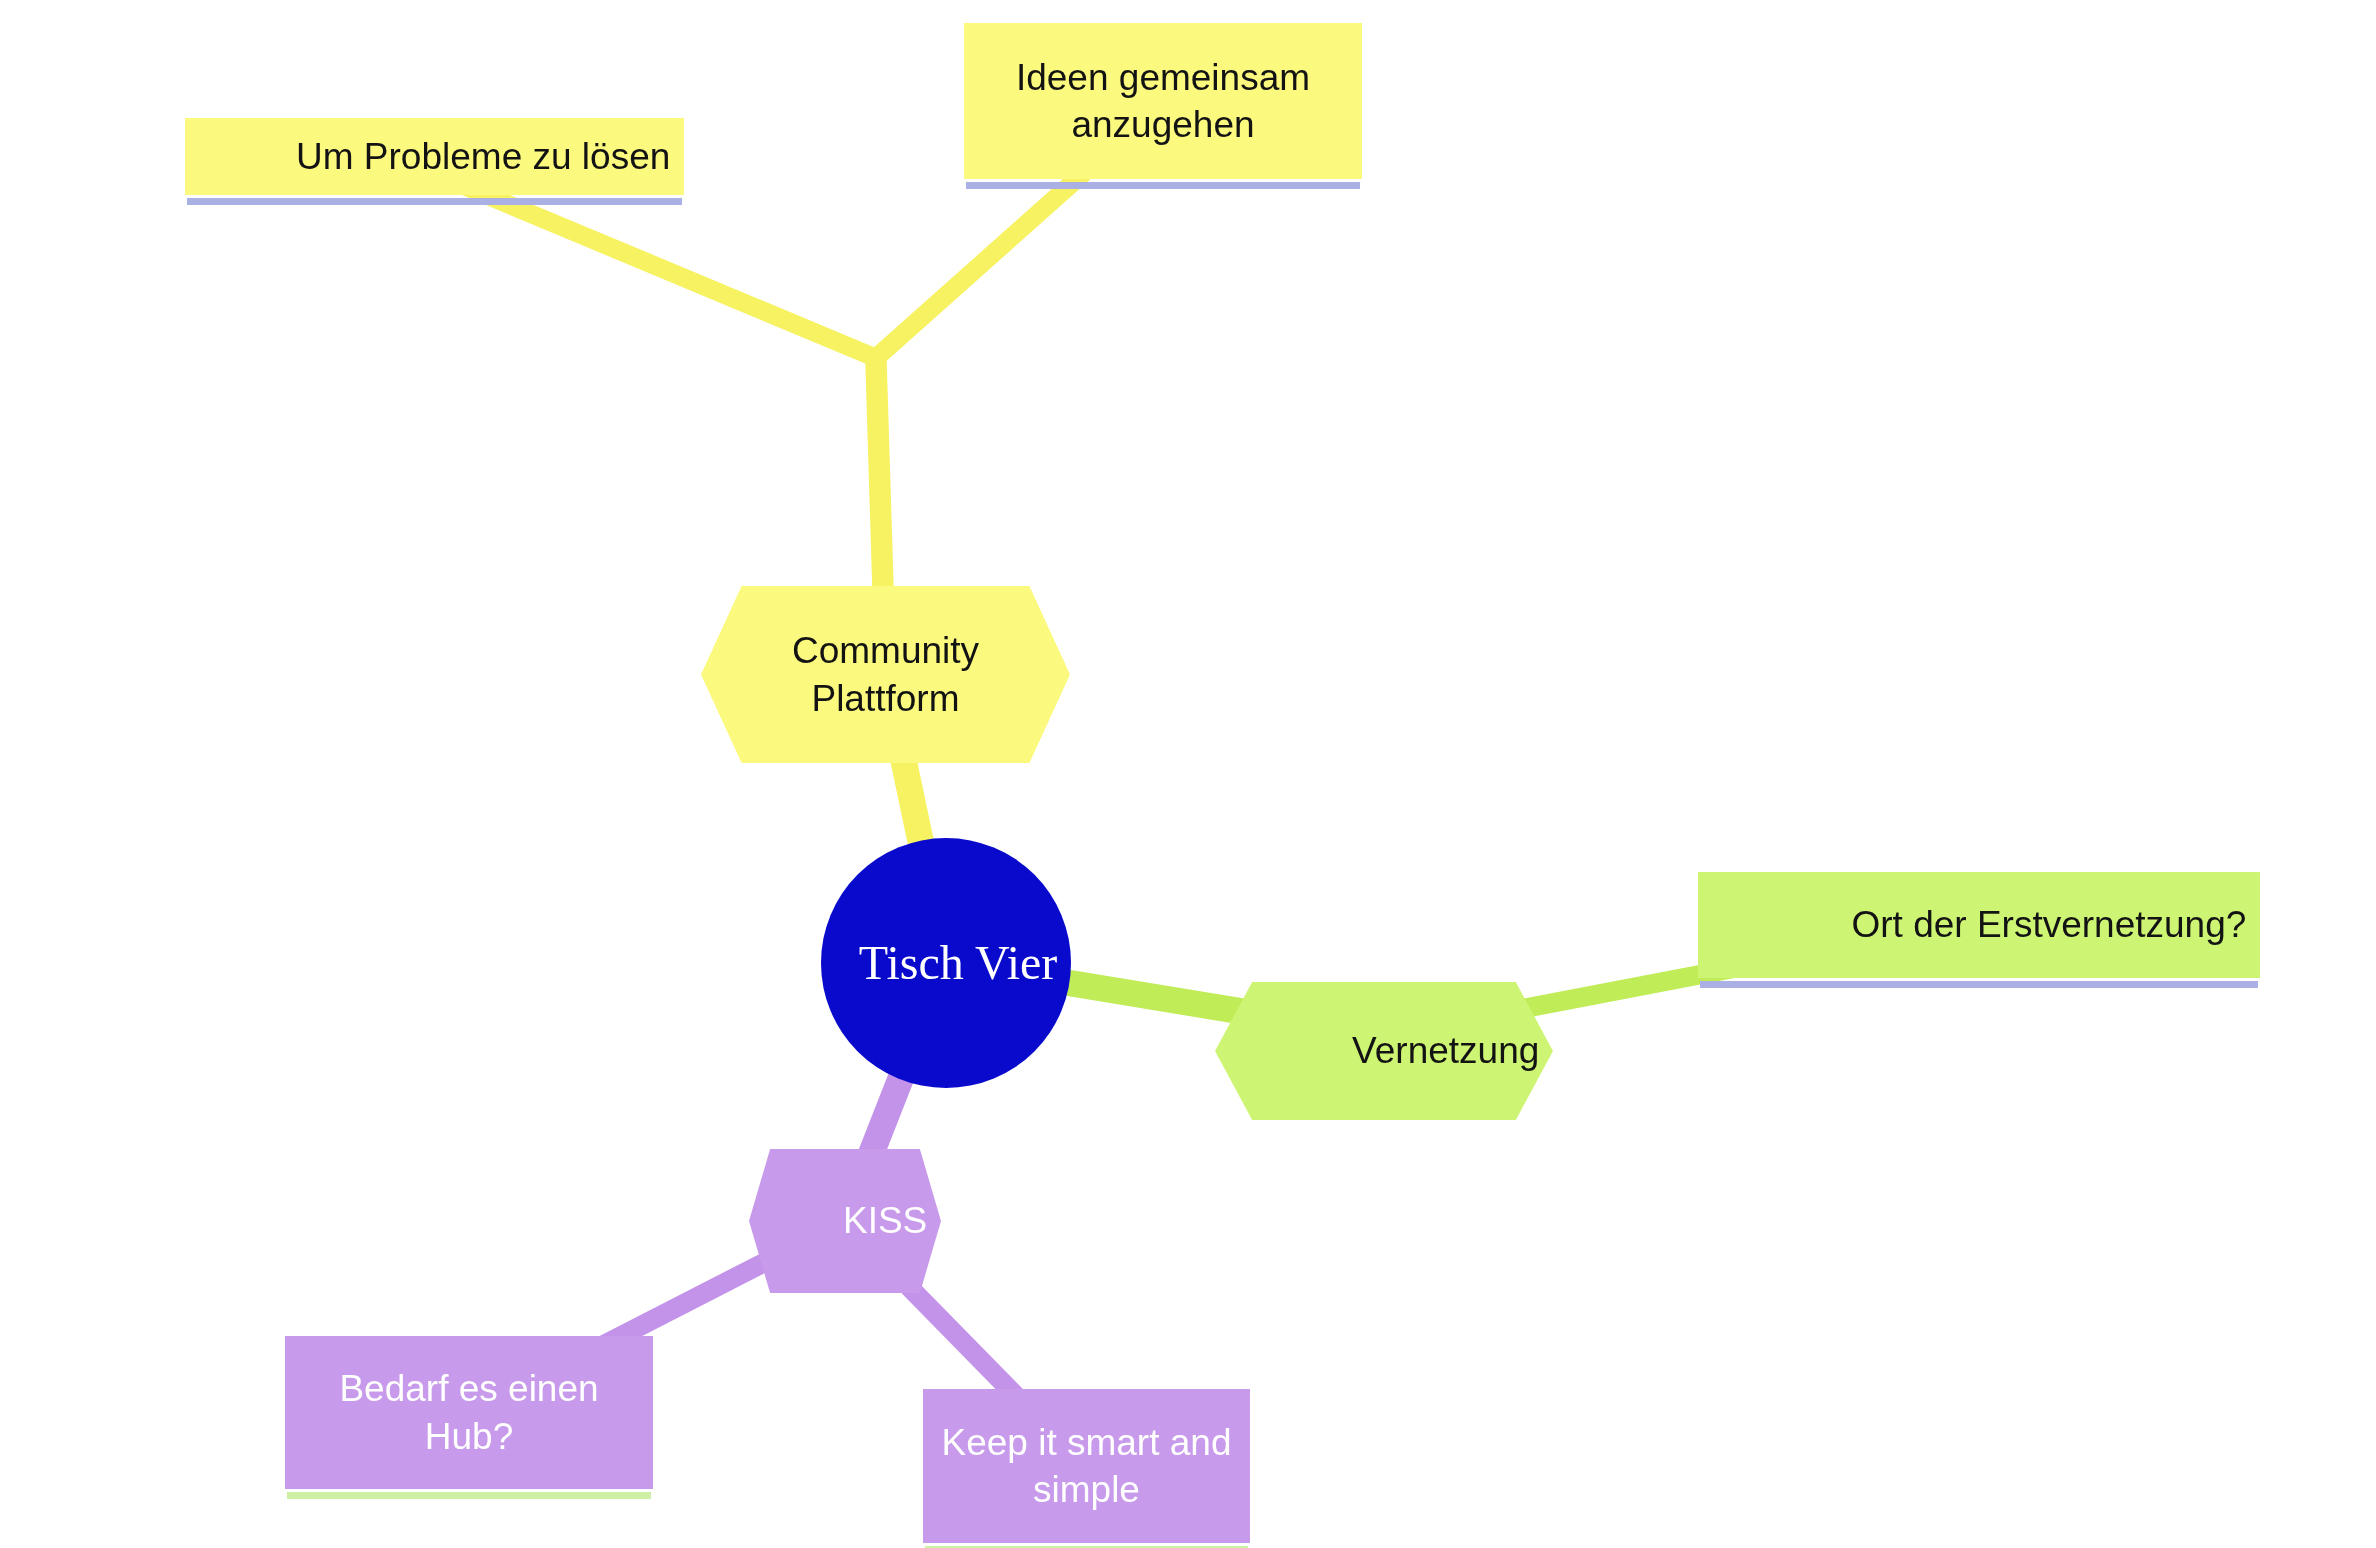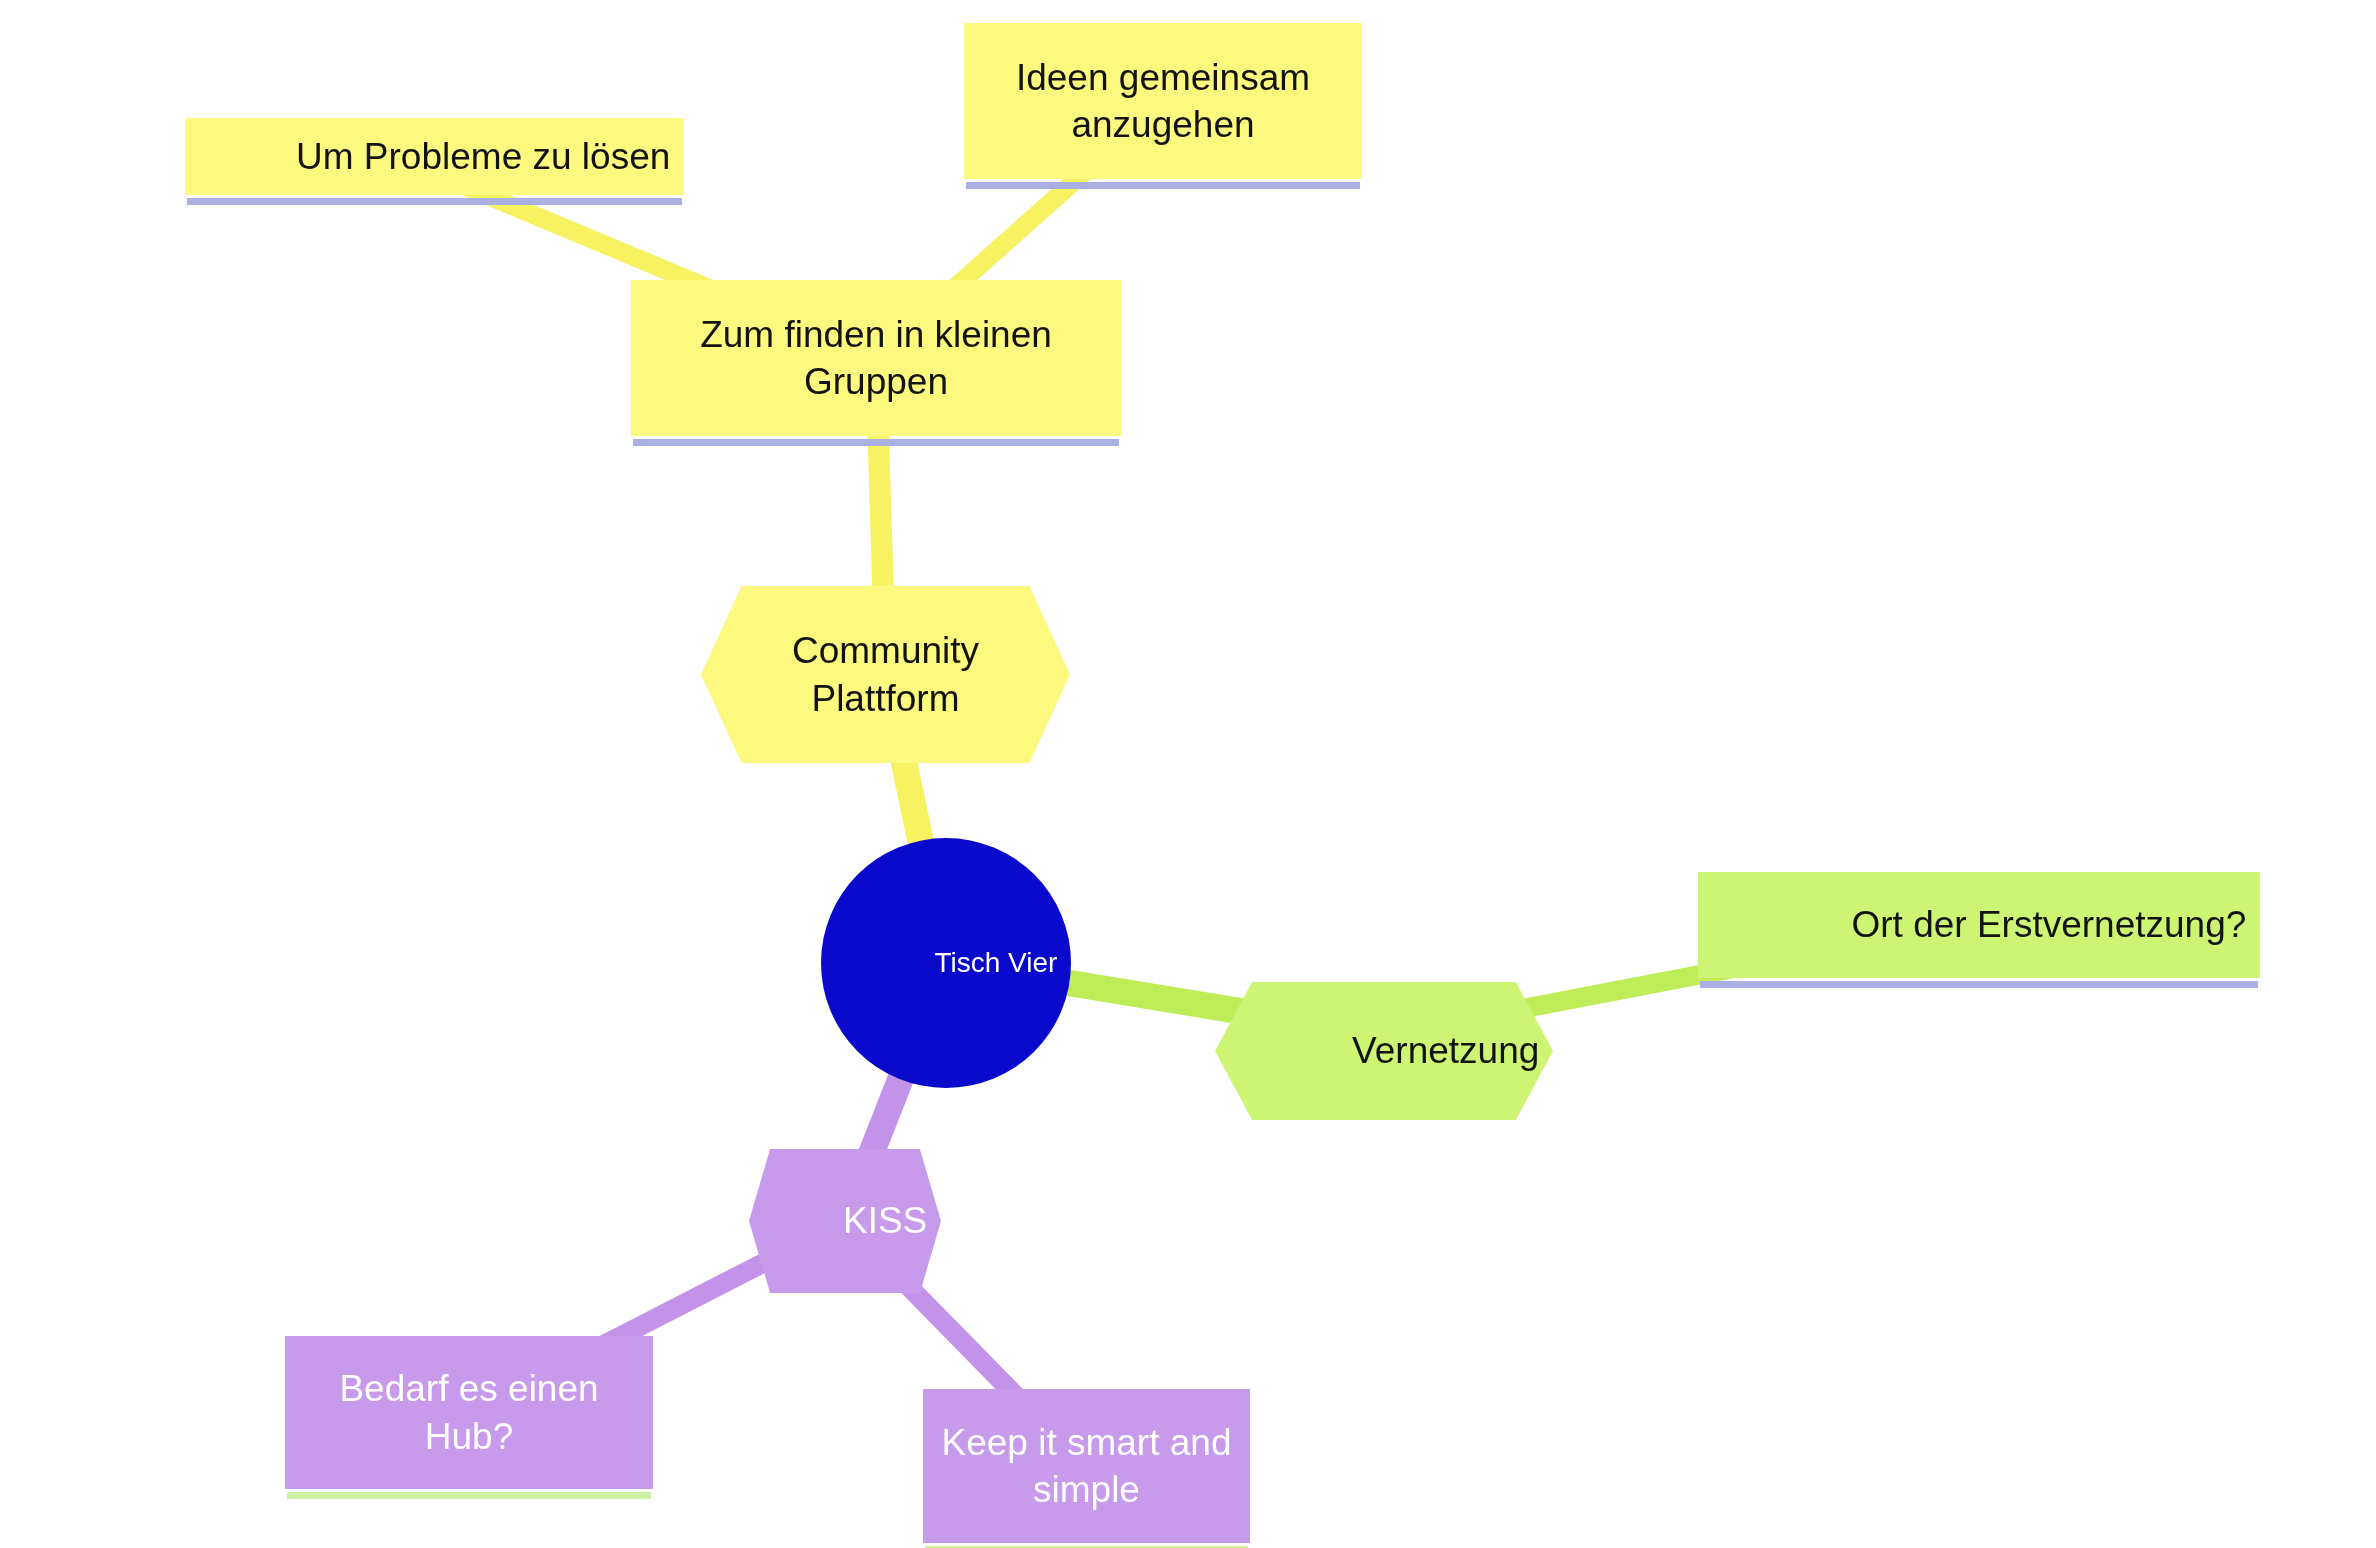--- a/index.html
+++ b/index.html
@@ -54,21 +54,22 @@
     clip-path: polygon(11% 0%, 89% 0%, 100% 50%, 89% 100%, 11% 100%, 0% 50%);
   }
   .hex.yellow { background: var(--node-yellow); }
   .hex.green  { background: var(--node-green); margin-top: 17px; }
   .hex.purple { background: var(--node-purple); color: var(--text-light); }
 
   .center-circle {
     border-radius: 50%;
     background: var(--center-blue);
     color: var(--text-light);
-    font-size: 28px;
+    font-size: 48px;
+    font-family: Liberation Serif, serif;
   }
 </style>
 </head>
 <body>
 
 <div class="canvas">
 
   <svg class="edges" viewBox="0 0 2437 1588">
     <line x1="898" y1="367" x2="446" y2="178" stroke-width="19" style="stroke: var(--line-yellow)"></line>
     <line x1="898" y1="367" x2="1192" y2="105" stroke-width="19" style="stroke: var(--line-yellow)"></line>
@@ -82,23 +83,20 @@
   </svg>
 
   <div class="node rect yellow ul-lavender" style="left:185px; top:118px; width:499px; height:77px;">
     <span class="label">Um Probleme zu lösen</span>
   </div>
 
   <div class="node rect yellow ul-lavender" style="left:964px; top:23.4px; width:398px; height:156px;">
     <span class="label">Ideen gemeinsam anzugehen</span>
   </div>
 
-  <div class="node rect yellow ul-lavender" style="left:631px; top:280px; width:490px; height:156px;">
-    <span class="label">Zum finden in kleinen Gruppen</span>
-  </div>
 
   <div class="node hex yellow" style="left:701px; top:586px; width:369px; height:177px;">
     <span class="label">Community Plattform</span>
   </div>
 
   <div class="node center-circle" style="left:821px; top:838px; width:250px; height:250px;">
     <span class="label">Tisch Vier</span>
   </div>
 
   <div class="node hex green" style="left:1215px; top:965px; width:338px; height:138px;">

